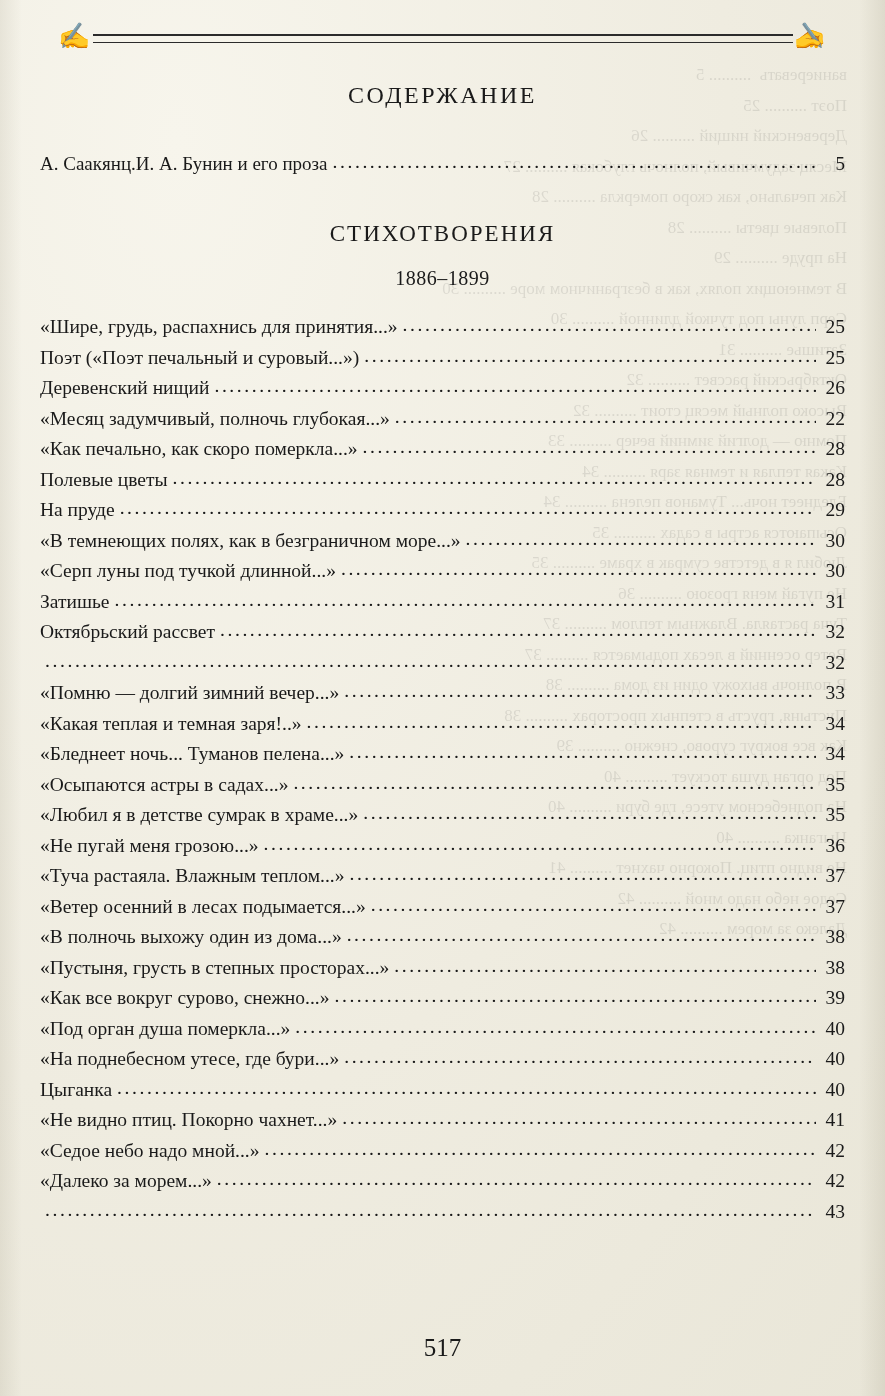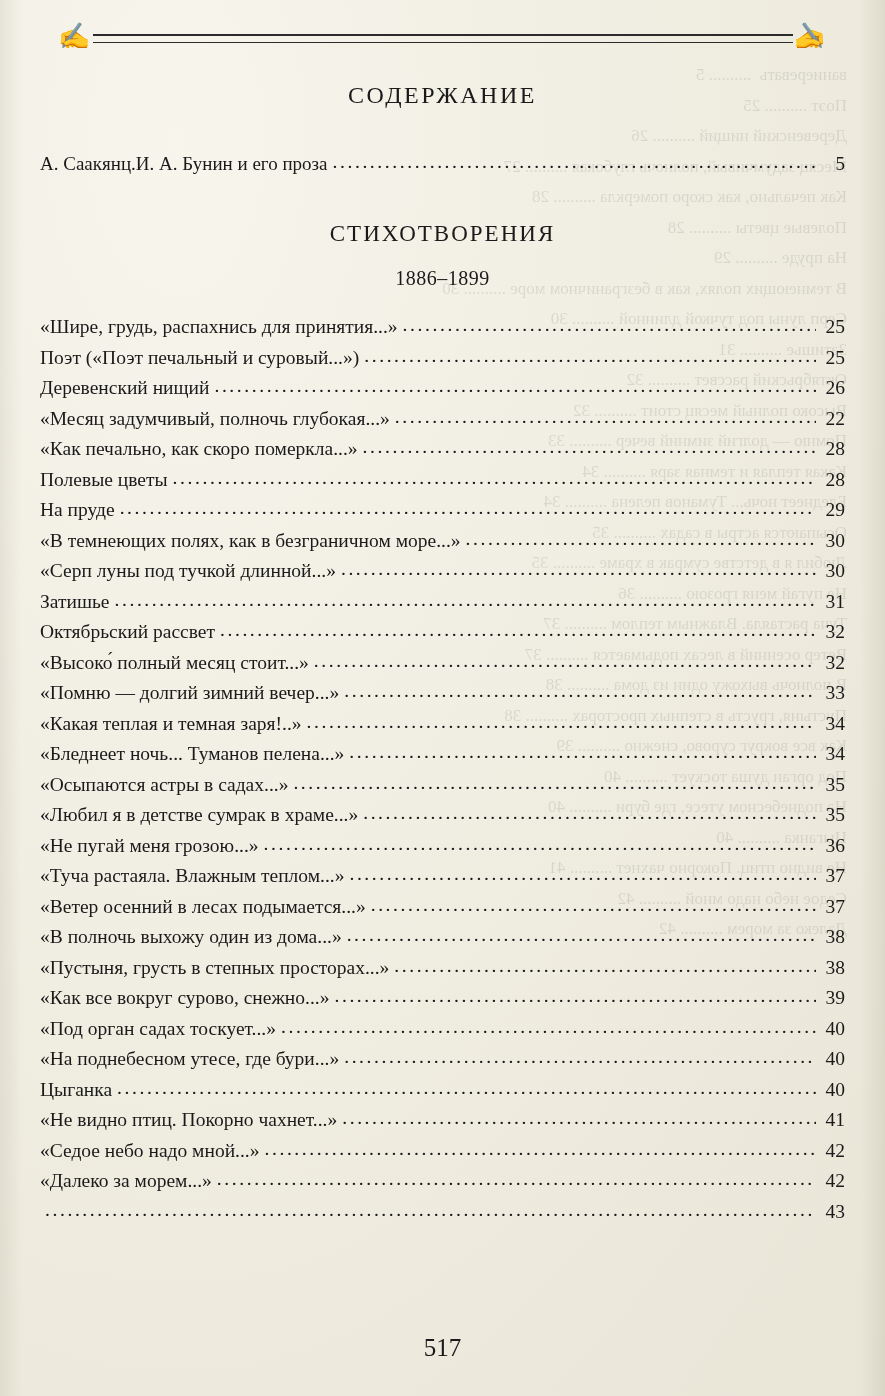--- a/index.html
+++ b/index.html
@@ -263,21 +263,20 @@
           <span class="label">Затишье</span>
           <span class="dots">..............................................................................................................................................................</span>
           <span class="pageno">31</span>
         </li>
       <li>
           <span class="label">Октябрьский рассвет</span>
           <span class="dots">..............................................................................................................................................................</span>
           <span class="pageno">32</span>
         </li>
       <li>
-          <span class="label">«Высоко́ полный месяц стоит...»</span>
           <span class="dots">..............................................................................................................................................................</span>
           <span class="pageno">32</span>
         </li>
       <li>
           <span class="label">«Помню — долгий зимний вечер...»</span>
           <span class="dots">..............................................................................................................................................................</span>
           <span class="pageno">33</span>
         </li>
       <li>
           <span class="label">«Какая теплая и темная заря!..»</span>
@@ -323,21 +322,21 @@
           <span class="label">«Пустыня, грусть в степных просторах...»</span>
           <span class="dots">..............................................................................................................................................................</span>
           <span class="pageno">38</span>
         </li>
       <li>
           <span class="label">«Как все вокруг сурово, снежно...»</span>
           <span class="dots">..............................................................................................................................................................</span>
           <span class="pageno">39</span>
         </li>
       <li>
-          <span class="label">«Под орган садах тоскует...»</span>
+          <span class="label">«Под орган душа померкла...»</span>
           <span class="dots">..............................................................................................................................................................</span>
           <span class="pageno">40</span>
         </li>
       <li>
           <span class="label">«На поднебесном утесе, где бури...»</span>
           <span class="dots">..............................................................................................................................................................</span>
           <span class="pageno">40</span>
         </li>
       <li>
           <span class="label">Цыганка</span>

